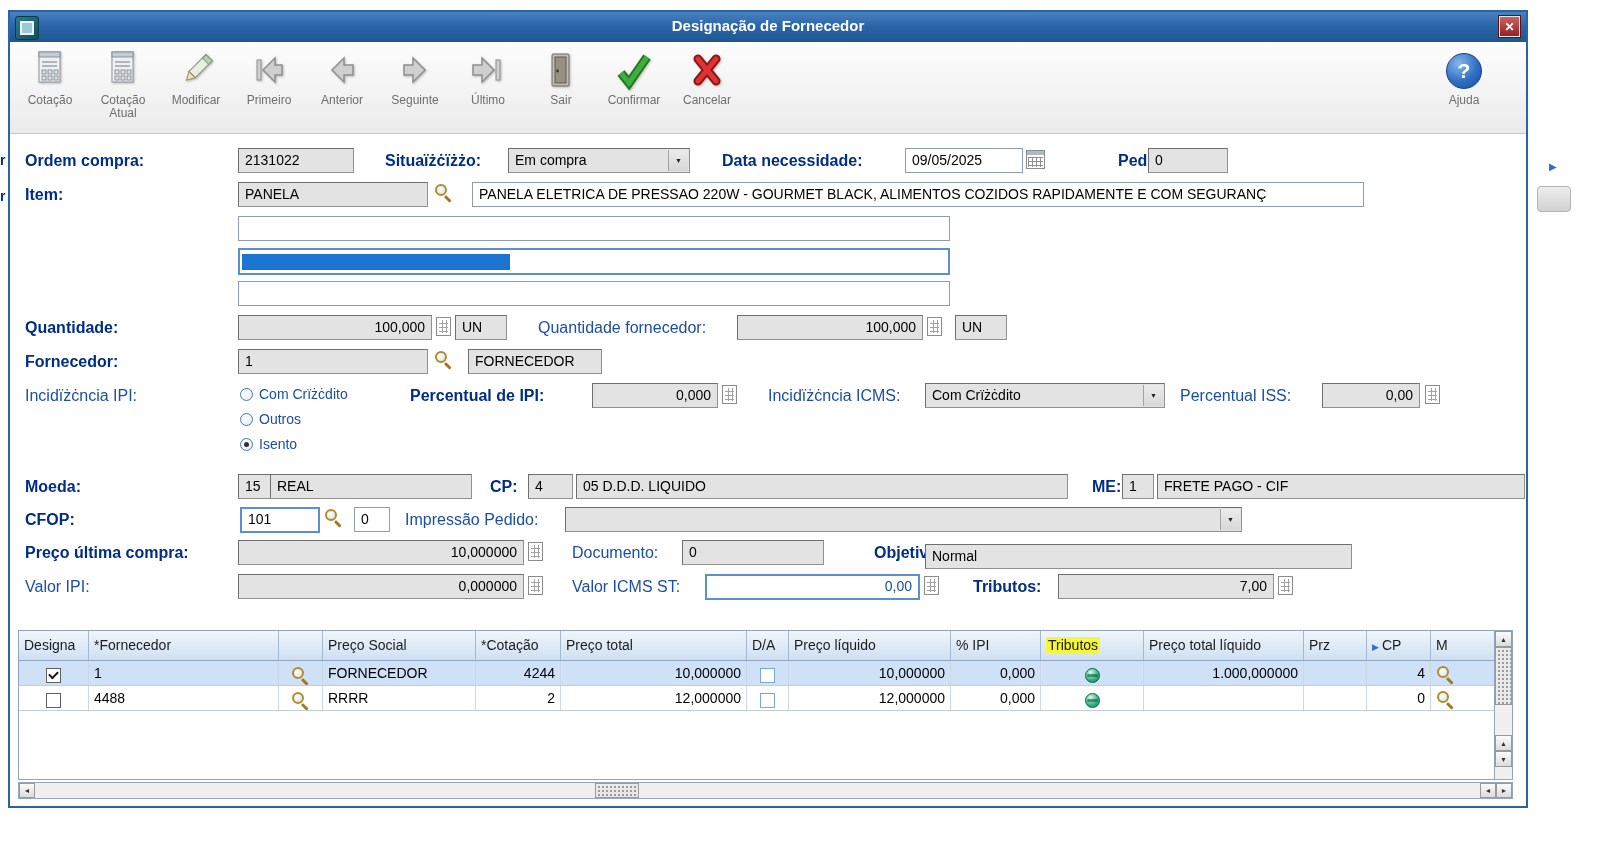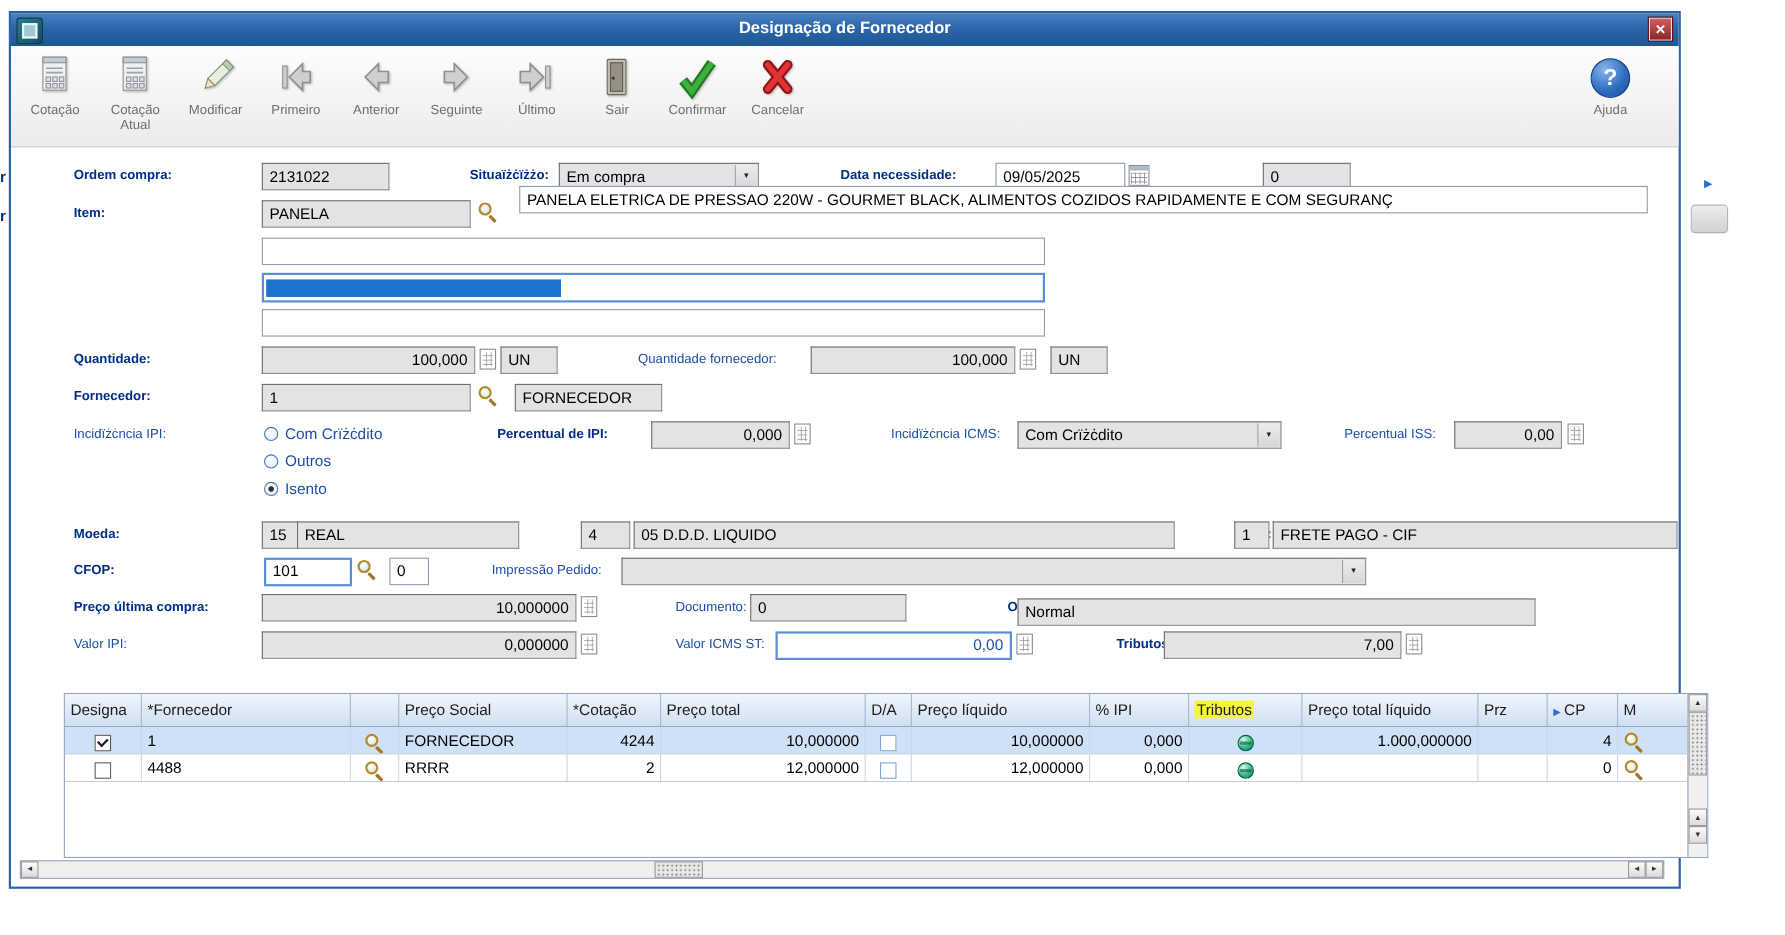--- a/index.html
+++ b/index.html
@@ -32,21 +32,21 @@
     font-size:12px; color:#6e6e6e; cursor:pointer; }
   .tb-icon { height:47px; display:flex; align-items:center; justify-content:center; }
   .tb-icon svg { filter:drop-shadow(1px 1px 1px rgba(0,0,0,.25)); }
   .tb-label { line-height:13px; text-align:center; }
   .tb-help { margin-left:auto; margin-right:20px; }
   .help-ball { width:34px; height:34px; border-radius:50%; color:#fff; font-weight:bold; font-size:21px;
     background:radial-gradient(circle at 35% 28%, #8ab6ea, #2f6fc4 55%, #1b4c98);
     border:1px solid #16407f; display:flex; align-items:center; justify-content:center; }
 
   
-  .lbl { position:absolute; font-size:12px; white-space:nowrap;margin-left:42px; }
+  .lbl { position:absolute; font-size:16px; white-space:nowrap; }
   .lbl.b { color:#002d85; font-weight:bold; }
   .lbl.r { color:#1b4fa5; font-weight:normal; }
   .inp { position:absolute; height:25px; box-sizing:border-box; background:#e3e3e3;
     border:1px solid #909090; border-top-color:#6f6f6f; border-left-color:#6f6f6f;
     font-size:14px; padding:3px 6px 0 6px; overflow:hidden; white-space:nowrap; }
   .inp.white { background:#fff; border:1px solid #8f9bb0; }
   .inp.focus { background:#fff; border:2px solid #5b8fd4; padding-top:2px; }
   .inp.num { text-align:right; }
   .selblock { position:absolute; left:2px; top:4px; height:16px; background:#1b74d1; }
 
@@ -76,21 +76,21 @@
 
   .radio-row { position:absolute; display:flex; align-items:center; gap:6px; cursor:pointer; }
   .radio { width:13px; height:13px; border-radius:50%; box-sizing:border-box; border:1px solid #4a78b0;
     background:radial-gradient(circle at 35% 30%, #ffffff, #dfe9f4); position:relative; }
   .radio.sel::after { content:""; position:absolute; left:3px; top:3px; width:5px; height:5px;
     border-radius:50%; background:#2f2f2f; }
   .radio-lbl { color:#1b4fa5; font-size:14px; }
 
   
   .grid-area { position:absolute; left:8px; top:618px; width:1495px; height:150px; box-sizing:border-box;
-    border:1px solid #92a4bc; background:#fff; display:flex;margin-left:40px; }
+    border:1px solid #92a4bc; background:#fff; display:flex; }
   .grid-main { flex:1; overflow:hidden; }
   .g-header { display:flex; height:30px; box-sizing:border-box;
     background:linear-gradient(#f0f6fc,#cfdff1); border-bottom:1px solid #8fa6c4; }
   .gh { font-size:14px; color:#1c1c1c; padding:6px 5px 0 5px; box-sizing:border-box;
     border-right:1px solid #a4b8d2; overflow:hidden; white-space:nowrap; }
   .g-row { display:flex; height:25px; box-sizing:border-box; border-bottom:1px solid #c2cede; font-size:14px; background:#fff; }
   .g-row.sel { background:#cfe1f7; }
   .gc { padding:4px 5px 0 5px; box-sizing:border-box; border-right:1px solid #ccd6e4; overflow:hidden; white-space:nowrap; }
   .num { text-align:right; }
   .ctr { text-align:center; padding-top:5px; }
@@ -291,21 +291,21 @@
   </div>
   <span class="lbl b" style="left:712px;top:140px">Data necessidade:</span>
   <div class="inp white" style="left:895px;top:136px;width:118px">09/05/2025</div>
   <div class="cal" style="left:1016px;top:138px"></div>
   <span class="lbl b" style="left:1108px;top:140px">Pedido:</span>
   <div class="inp" style="left:1138px;top:136px;width:80px">0</div>
 
   <span class="lbl b" style="left:15px;top:174px">Item:</span>
   <div class="inp" style="left:228px;top:170px;width:190px">PANELA</div>
   <div class="mag" style="left:424px;top:171px"></div>
-  <div class="inp white" style="left:462px;top:157px;width:1026px">PANELA ELETRICA DE PRESSAO 220W - GOURMET BLACK, ALIMENTOS COZIDOS RAPIDAMENTE E COM SEGURANÇ</div>
+  <div class="inp white" style="left:462px;top:170px;width:892px">PANELA ELETRICA DE PRESSAO 220W - GOURMET BLACK, ALIMENTOS COZIDOS RAPIDAMENTE E COM SEGURANÇ</div>
 
   <div class="inp white" style="left:228px;top:204px;width:712px"></div>
   <div class="inp focus" style="left:228px;top:236px;width:712px;height:27px">
     <span class="selblock" style="width:268px"></span>
   </div>
   <div class="inp white" style="left:228px;top:269px;width:712px"></div>
 
   <span class="lbl b" style="left:15px;top:307px">Quantidade:</span>
   <div class="inp num" style="left:228px;top:303px;width:194px">100,000</div>
   <div class="calc" style="left:426px;top:305px"></div>
@@ -368,21 +368,21 @@
         <span>▼</span>
       </span>
   </div>
 
   <span class="lbl b" style="left:15px;top:532px">Preço  última compra:</span>
   <div class="inp num" style="left:228px;top:528px;width:286px">10,000000</div>
   <div class="calc" style="left:518px;top:530px"></div>
   <span class="lbl r" style="left:562px;top:532px">Documento:</span>
   <div class="inp" style="left:672px;top:528px;width:142px">0</div>
   <span class="lbl b" style="left:864px;top:532px">Objetivo:</span>
-  <div class="inp" style="left:915px;top:532px;width:471px">Normal</div>
+  <div class="inp" style="left:915px;top:532px;width:427px">Normal</div>
 
   <span class="lbl r" style="left:15px;top:566px">Valor IPI:</span>
   <div class="inp num" style="left:228px;top:562px;width:286px">0,000000</div>
   <div class="calc" style="left:518px;top:564px"></div>
   <span class="lbl r" style="left:562px;top:566px">Valor ICMS ST:</span>
   <div class="inp focus num" style="left:695px;top:562px;width:215px;height:26px;color:#1b4fa5">0,00</div>
   <div class="calc" style="left:914px;top:564px"></div>
   <span class="lbl b" style="left:963px;top:566px">Tributos:</span>
   <div class="inp num" style="left:1048px;top:562px;width:216px">7,00</div>
   <div class="calc" style="left:1268px;top:564px"></div>

